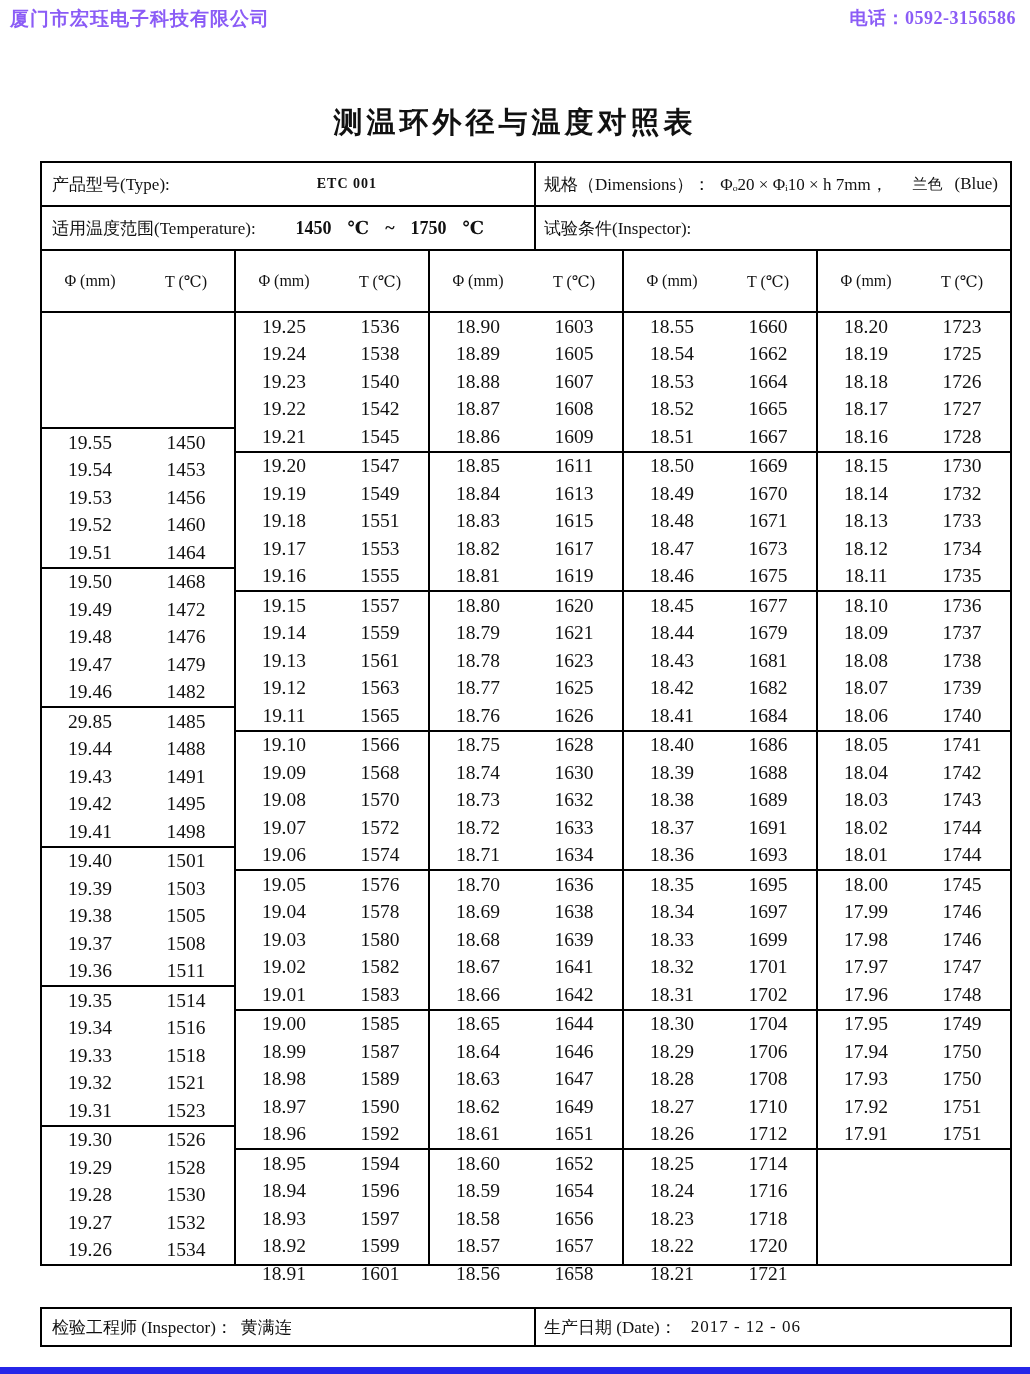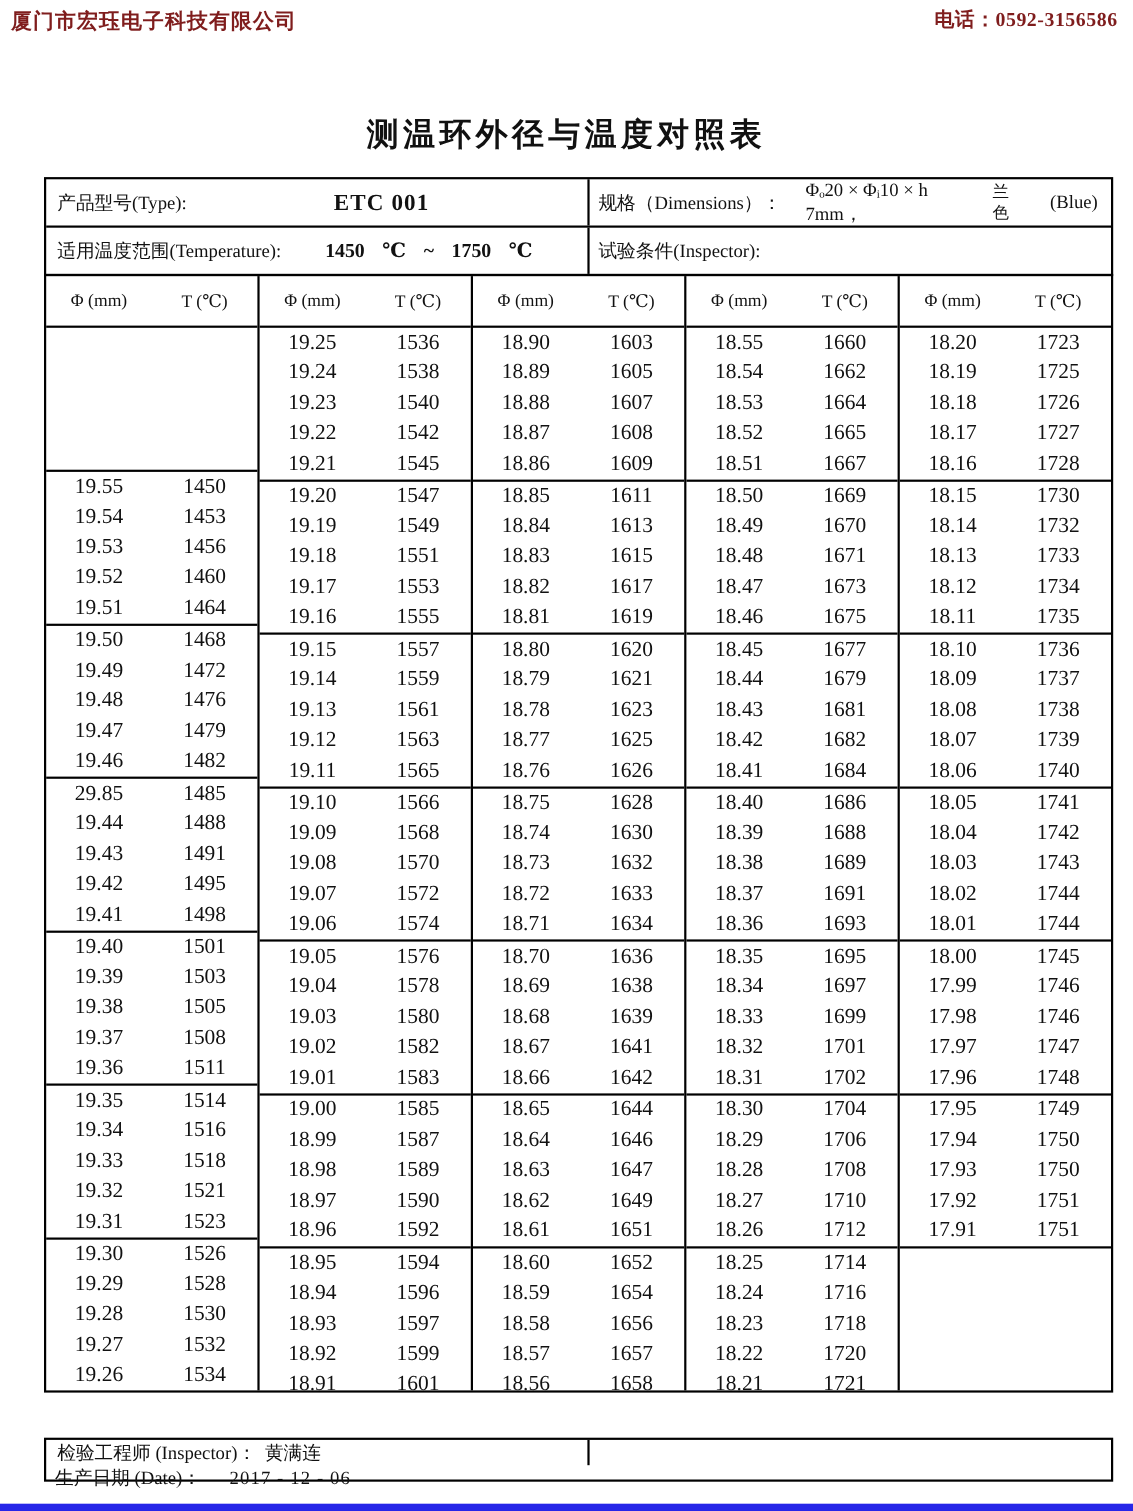--- a/index.html
+++ b/index.html
@@ -5,50 +5,50 @@
   html,body { margin:0; padding:0; }
   body {
     width:1030px; height:1374px; position:relative; background:#ffffff;
     font-family:"Liberation Serif","DejaVu Serif",serif; color:#111;
     overflow:hidden;
   }
   
   .top-strip { position:absolute; left:0; top:6px; width:1030px; display:flex; justify-content:space-between; padding:0 14px 0 10px; box-sizing:border-box; }
   .company { font-size:19px; letter-spacing:1px; font-weight:bold; }
   .phone-wrap { font-size:18px; font-weight:bold; letter-spacing:0.5px; }
-  .blue { color:#7f1d1d; }
+  .blue { color:#8b5cf6; }
   
   .doc-title { position:absolute; left:0; top:103px; width:1030px; text-align:center; font-size:29px; font-weight:bold; letter-spacing:4px; }
   
   .box-table { position:absolute; left:40px; width:972px; border:2px solid #000; box-sizing:border-box; }
   .info-table { top:161px; }
   .info-row { display:flex; height:42px; border-bottom:2px solid #000; }
   .info-row:last-child { border-bottom:none; }
   .cell-l { width:494px; border-right:2px solid #000; box-sizing:border-box; display:flex; align-items:center; padding:0 10px; }
-  .cell-r { flex:1; display:flex; align-items:center; padding:0 8px;gap:12px; }
+  .cell-r { flex:1; display:flex; align-items:center; padding:0 8px; }
   .lbl { font-size:17px; white-space:nowrap; }
-  .type-value { flex:1; text-align:center; font-weight:bold; font-size:21px; letter-spacing:1px;font-family:Liberation Serif, serif; }
+  .type-value { flex:1; text-align:center; font-weight:bold; font-size:14px; letter-spacing:1px;font-family:Liberation Serif, serif; }
   .dims-value { margin-left:10px; font-size:17px; }
   .color-cn { margin-left:auto; font-size:15px; }
   .color-en { margin-left:12px; margin-right:4px; font-size:17px; }
   .temp-group { flex:1; display:flex; justify-content:center; align-items:center; gap:16px; font-weight:bold; font-size:18px; }
   .cond-value { flex:1; text-align:center; font-size:17px; }
   
   .data-table { position:absolute; left:40px; top:249px; width:972px; height:1017px; border:2px solid #000; box-sizing:border-box; display:flex; }
   .tcol { flex:1; display:flex; flex-direction:column; border-right:2px solid #000; min-width:0; }
   .tcol:last-child { border-right:none; }
-  .thead { height:47px; flex:none; border-bottom:2px solid #000; display:flex; align-items:center; box-sizing:border-box; }
+  .thead { height:62px; flex:none; border-bottom:2px solid #000; display:flex; align-items:center; box-sizing:border-box; }
   .thead span { flex:1; text-align:center; font-size:16px; white-space:nowrap; }
   .tgroup { flex:1; border-bottom:2px solid #000; display:flex; flex-direction:column; justify-content:center; box-sizing:border-box; }
   .tgroup:last-child { border-bottom:none; }
   .trow { height:27.5px; display:flex; align-items:center; }
   .trow span { flex:1; text-align:center; font-size:19.5px; }
   
   .footer-table { top:1307px; }
-  .footer-row { display:flex; height:36px;flex-direction:column; }
+  .footer-row { display:flex; height:36px; }
   .inspector-name { margin-left:8px; font-size:17px; }
   .date-value { margin-left:14px; font-size:17px; letter-spacing:1px; }
   
   .bottom-bar { position:absolute; left:0; top:1367px; width:1030px; height:7px; background:#2626e8; }
 </style>
 </head>
 <body>
 
 <div class="top-strip">
   <span class="company blue">厦门市宏珏电子科技有限公司</span>

